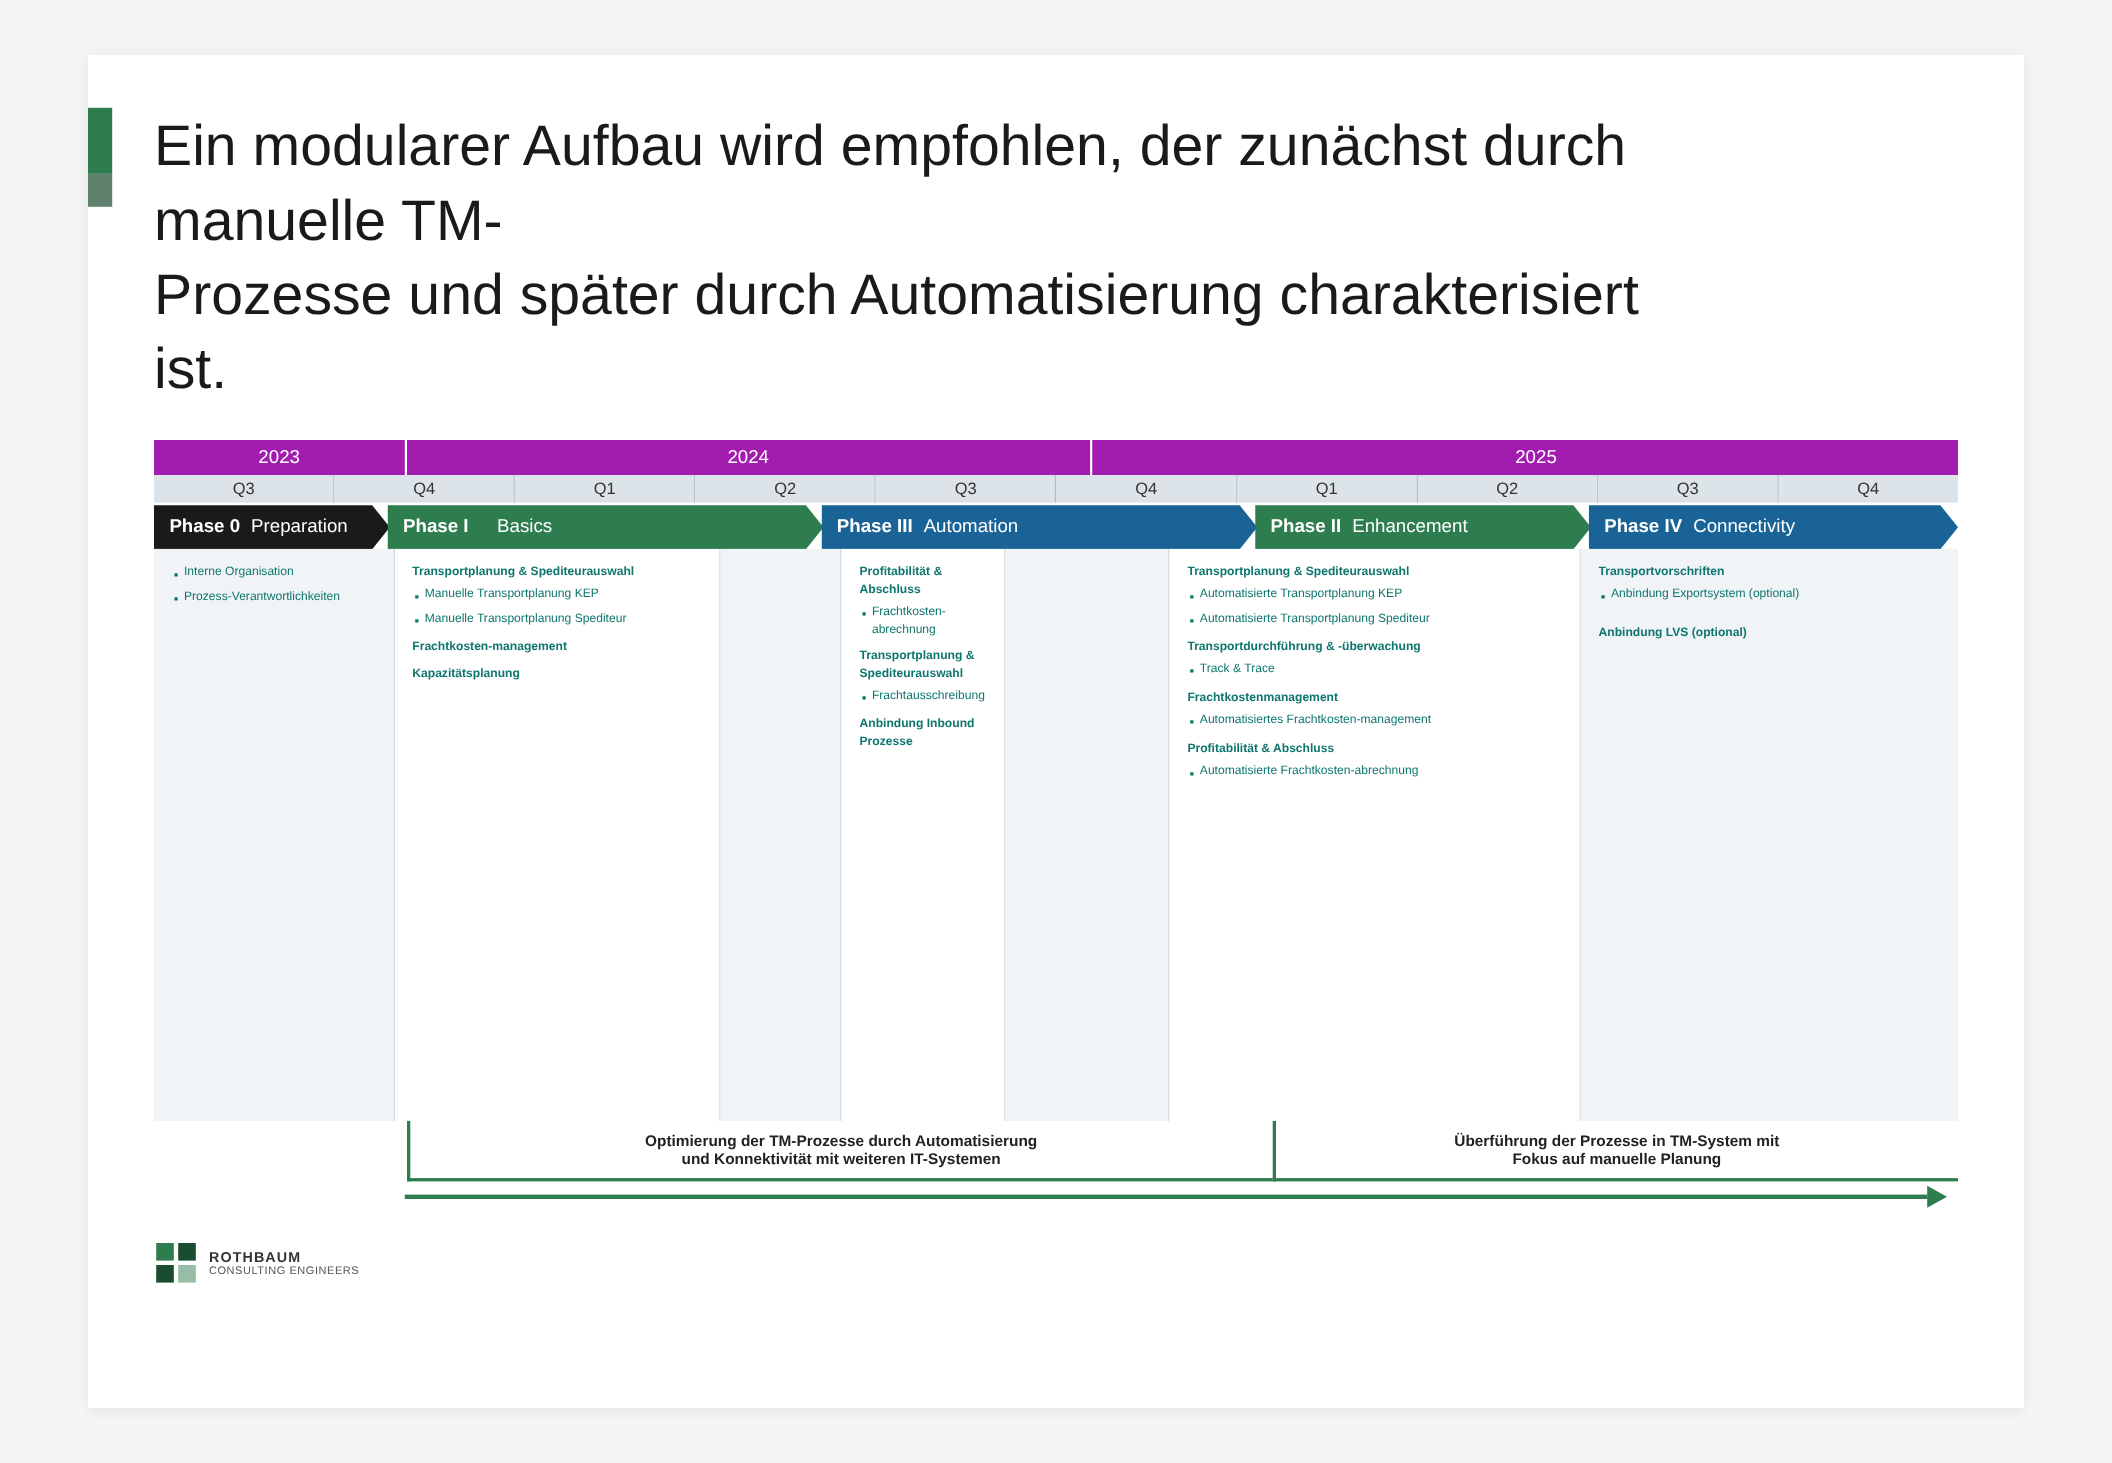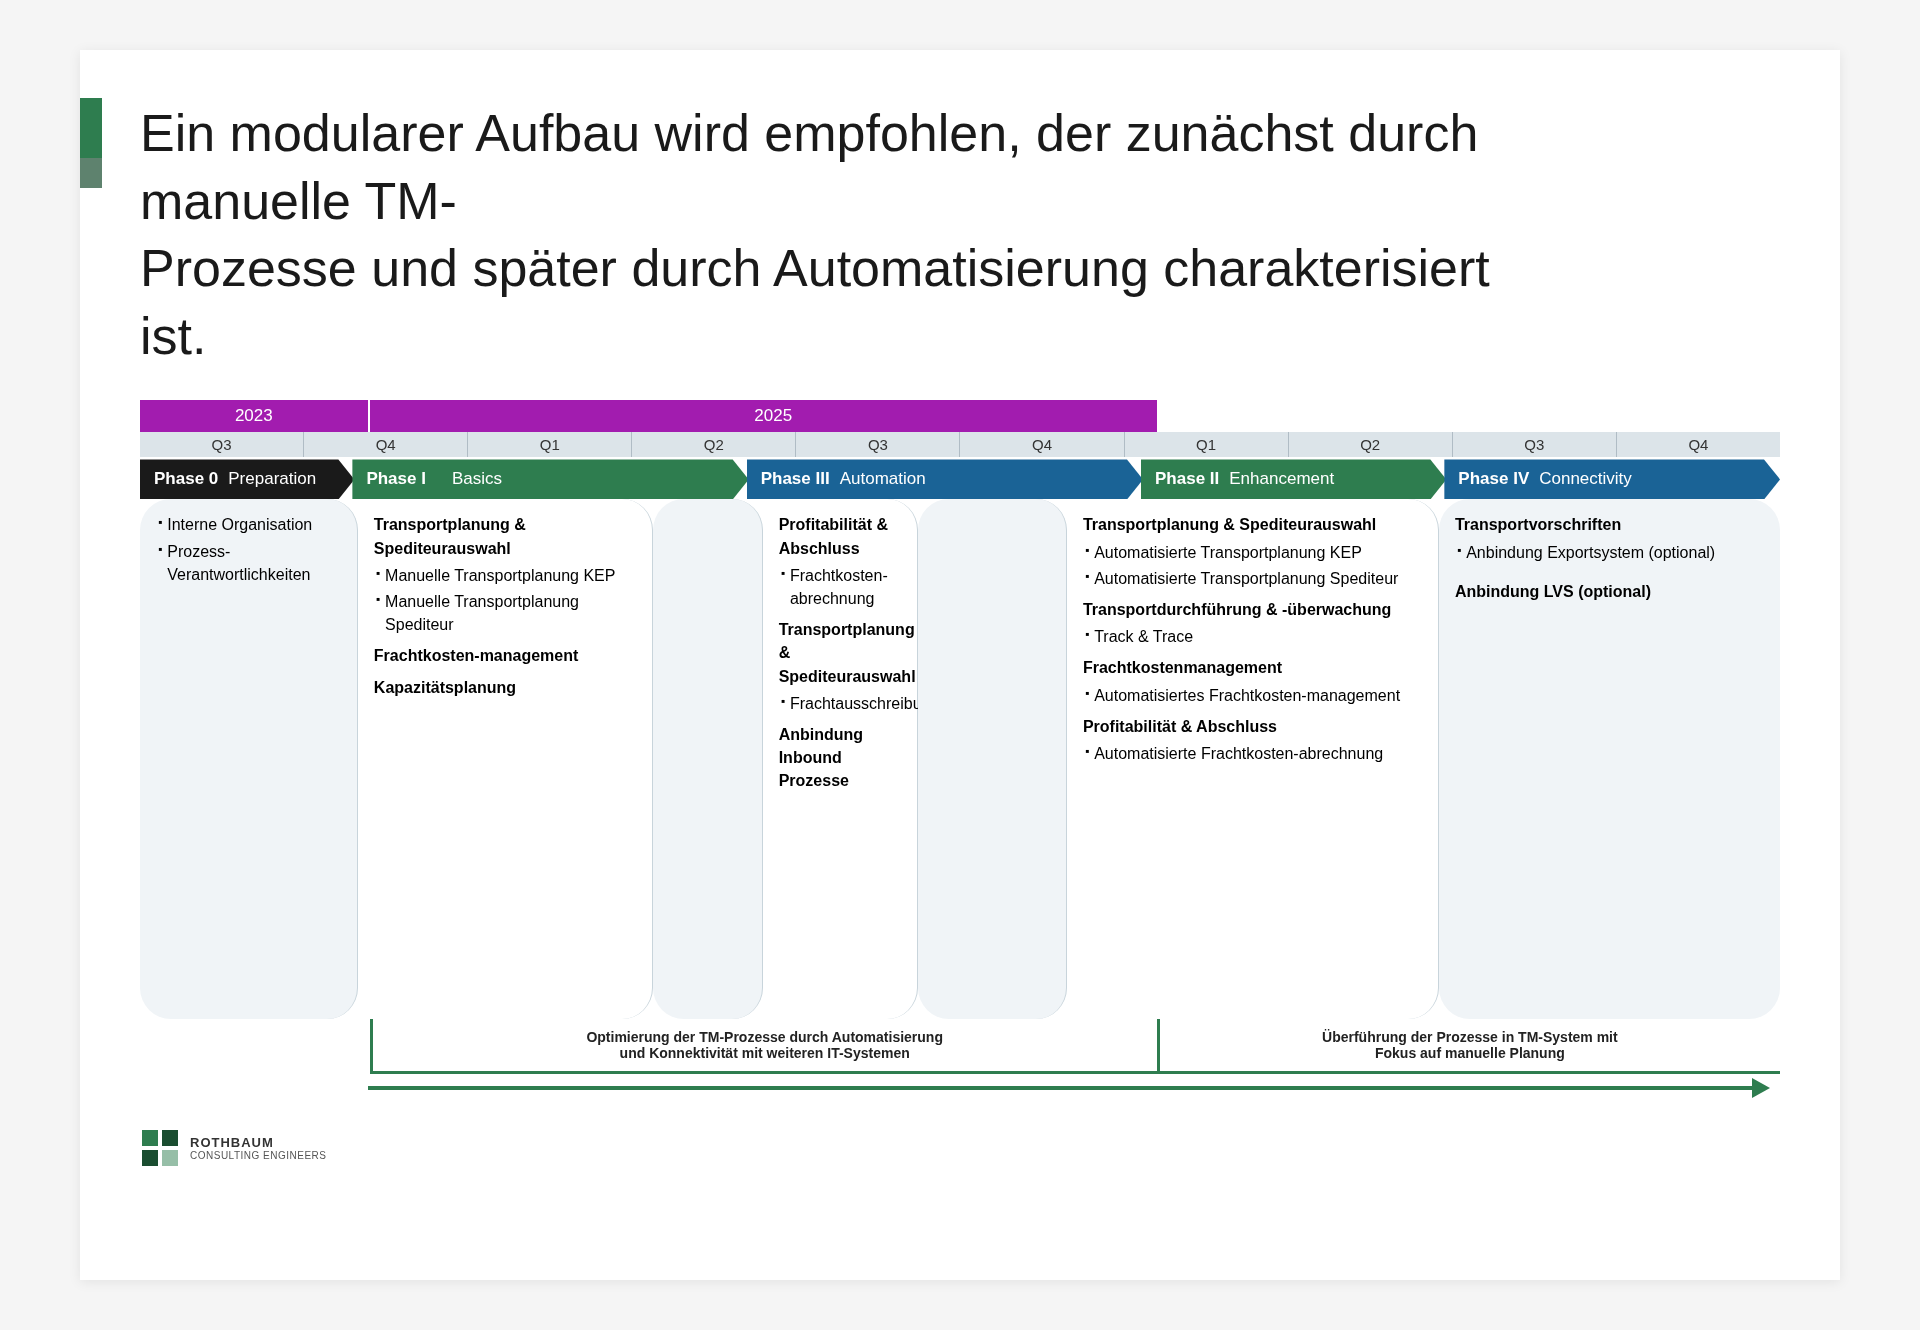--- a/index.html
+++ b/index.html
@@ -148,26 +148,25 @@
 
     
     .content-area {
       display: flex;
       width: 100%;
       min-height: 520px;
       margin-top: 0;
     }
     .content-col {
       padding: 14px 16px;
-      font-size: 16px;
-      color: #000000;
+      font-size: 11px;
+      color: #0f766e;
       line-height: 1.45;
       border-right: 1px solid #c8d4db;
       vertical-align: top;
-      border-radius: 31px;
     }
     .content-col:last-child { border-right: none; }
 
     
     .phase-content-0 {
       width: 14%;
       background: #f0f4f7;
       border-right: 1px solid #c8d4db;
     }
     .phase-content-1 {
@@ -274,20 +273,21 @@
 
   <div class="title">
     <span>Ein modularer Aufbau wird empfohlen, der zunächst durch manuelle TM-</span><br>
     <span>Prozesse und später durch Automatisierung charakterisiert ist.</span>
   </div>
 
   <div class="timeline-container">
 
     <div class="year-row">
       <div class="year-cell year-col-2023">2023</div>
+      <div class="year-cell year-col-2024">2024</div>
       <div class="year-cell year-col-2025">2025</div>
     </div>
 
     <div class="quarter-row">
       <div class="quarter-cell">Q3</div>
       <div class="quarter-cell">Q4</div>
       <div class="quarter-cell">Q1</div>
       <div class="quarter-cell">Q2</div>
       <div class="quarter-cell">Q3</div>
       <div class="quarter-cell">Q4</div>

